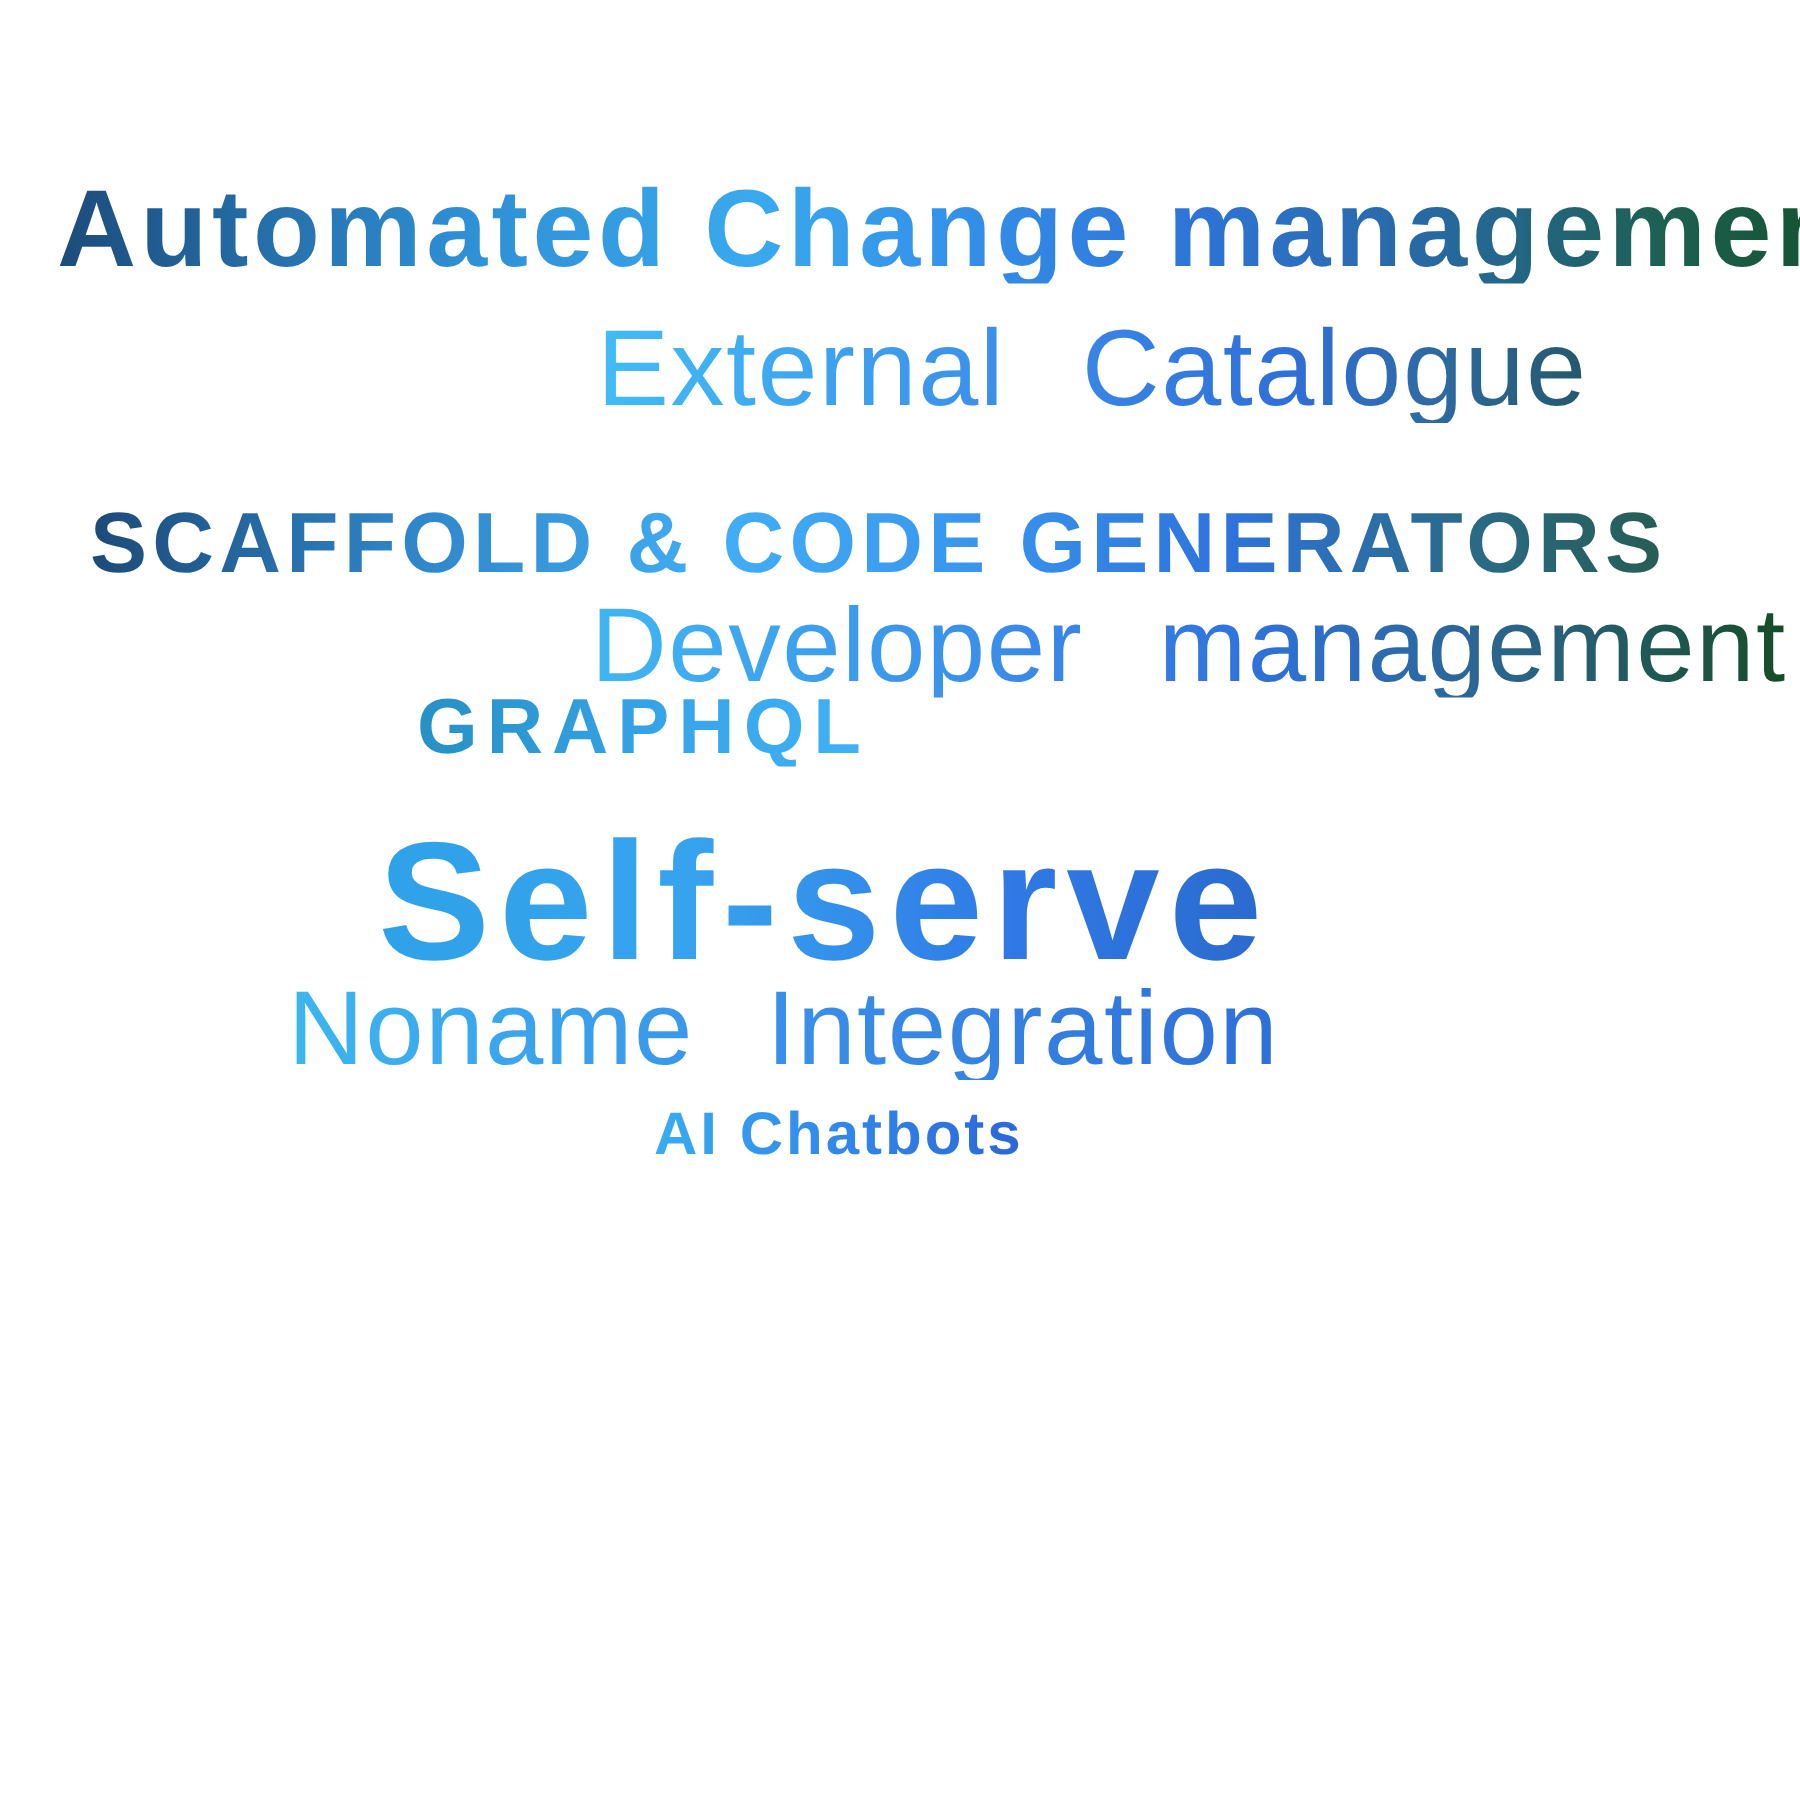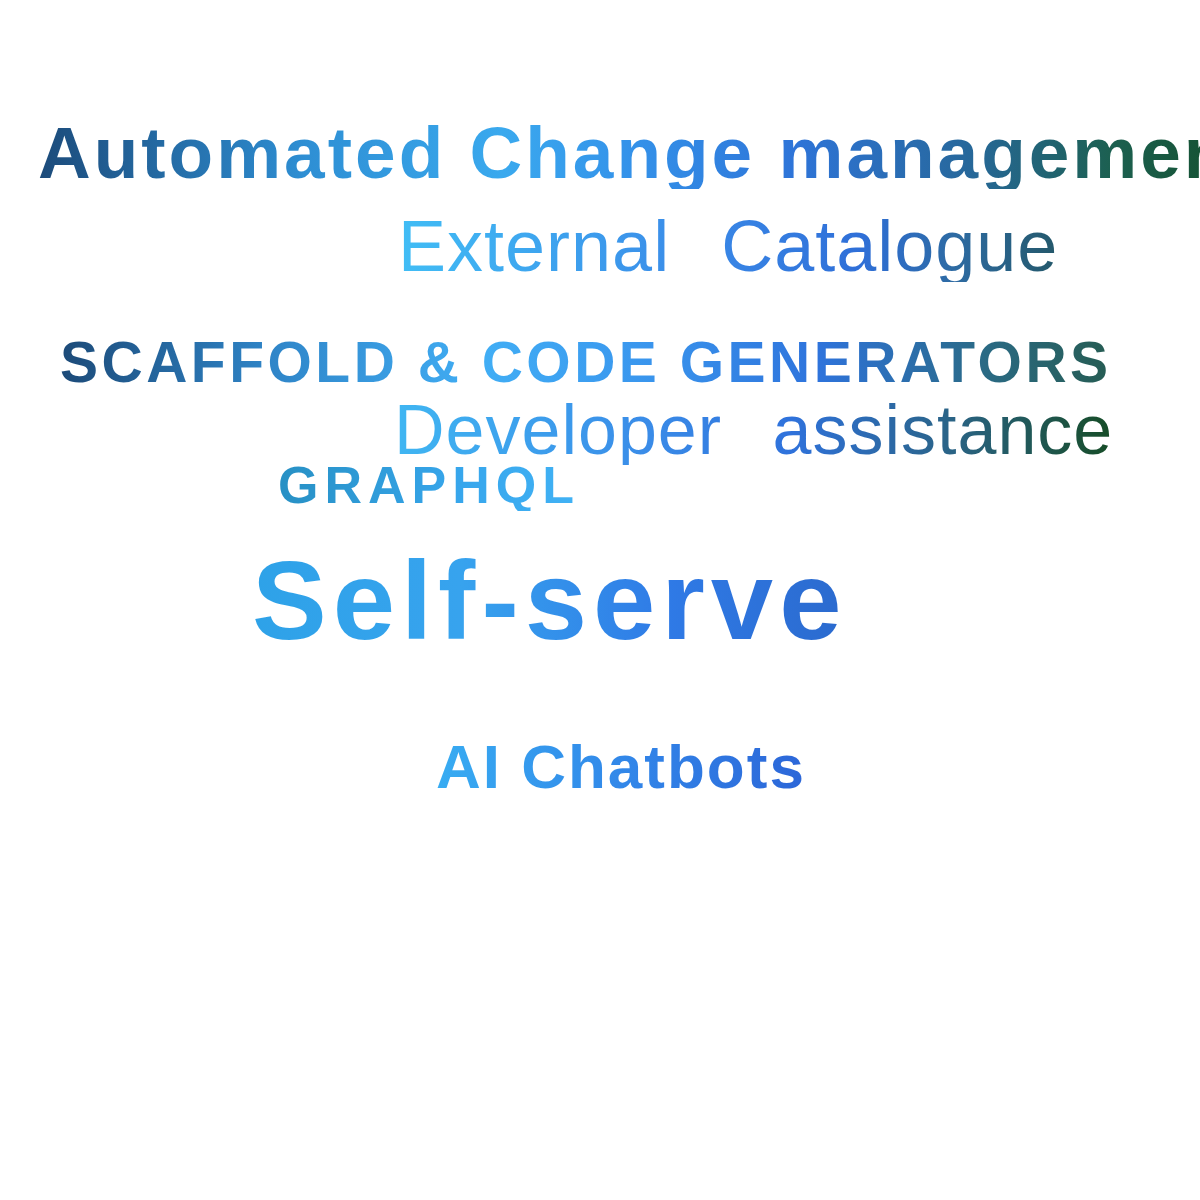--- a/index.html
+++ b/index.html
@@ -28,34 +28,35 @@
   .thin       { font-weight: 300; }
 
   .w-automated  { left: 38px;  top: 116px; font-size: 73px;  letter-spacing: 3px; }
   .w-external   { left: 398px; top: 210px; font-size: 72px;  word-spacing: 30px; letter-spacing: 1px; }
   .w-scaffold   { left: 60px;  top: 334px; font-size: 57px;  letter-spacing: 3.5px; }
   .w-developer  { left: 394px; top: 395px; font-size: 70px;  word-spacing: 30px; letter-spacing: 1px; }
   .w-graphql    { left: 278px; top: 459px; font-size: 52px;  letter-spacing: 6px; }
   .w-webhooks   { left: 646px; top: 509px; font-size: 63px;  letter-spacing: 5px; }
   .w-selfserve  { left: 252px; top: 545px; font-size: 112px; letter-spacing: 6px; }
   .w-noname     { left: 192px; top: 650px; font-size: 70px;  word-spacing: 28px; letter-spacing: 1px; }
-  .w-aichatbots { left: 436px; top: 736px; font-size: 62px;  letter-spacing: 2px; }
+  .w-aichatbots { left: 436px; top: 736px; font-size: 40px;  letter-spacing: 2px; }
 </style>
 </head>
 <body>
 
 <div class="canvas">
   <div class="word bold-round w-automated" style="background-image: linear-gradient(90deg, rgb(28, 75, 122) 0%, rgb(46, 143, 212) 22%, rgb(58, 169, 238) 38%, rgb(52, 147, 234) 48%, rgb(46, 116, 216) 62%, rgb(39, 104, 156) 76%, rgb(28, 96, 80) 88%, rgb(18, 76, 38) 100%);">Automated Change management</div>
 
   <div class="word thin w-external" style="background-image: linear-gradient(90deg, rgb(65, 189, 245) 0%, rgb(58, 138, 232) 45%, rgb(47, 111, 216) 70%, rgb(45, 106, 160) 85%, rgb(36, 88, 106) 100%); text-align: center;">External  Catalogue</div>
 
   <div class="word bold-round w-scaffold" style="background-image: linear-gradient(90deg, rgb(28, 74, 120) 0%, rgb(47, 133, 200) 20%, rgb(65, 174, 245) 40%, rgb(58, 151, 238) 55%, rgb(46, 115, 220) 72%, rgb(42, 106, 132) 88%, rgb(38, 92, 82) 100%);">SCAFFOLD &amp; CODE GENERATORS</div>
 
-  <div class="word thin w-developer" style="background-image: linear-gradient(90deg, rgb(64, 182, 242) 0%, rgb(58, 140, 232) 35%, rgb(47, 114, 220) 55%, rgb(42, 99, 132) 78%, rgb(22, 76, 38) 100%);">Developer  assistance</div>
+  <div class="word thin w-developer" style="background-image: linear-gradient(90deg, rgb(64, 182, 242) 0%, rgb(58, 140, 232) 35%, rgb(47, 114, 220) 55%, rgb(42, 99, 132) 78%, rgb(22, 76, 38) 100%);">Developer  management</div>
 
   <div class="word bold-round w-graphql" style="background-image: linear-gradient(90deg, rgb(39, 144, 196) 0%, rgb(55, 166, 236) 60%, rgb(65, 178, 245) 100%);">GRAPHQL</div>
 
 
   <div class="word bold-round w-selfserve" style="background-image: linear-gradient(90deg, rgb(46, 162, 232) 0%, rgb(55, 163, 238) 35%, rgb(47, 122, 230) 70%, rgb(43, 106, 206) 100%);">Self-serve</div>
 
+  <div class="word thin w-noname" style="background-image: linear-gradient(90deg, rgb(59, 182, 240) 0%, rgb(58, 144, 232) 50%, rgb(46, 111, 216) 100%);">Noname  Integration</div>
 
   <div class="word bold-round w-aichatbots" style="background-image: linear-gradient(90deg, rgb(56, 172, 242) 0%, rgb(49, 132, 232) 55%, rgb(44, 102, 216) 100%);">AI Chatbots</div>
 </div>
 
 </body></html>

